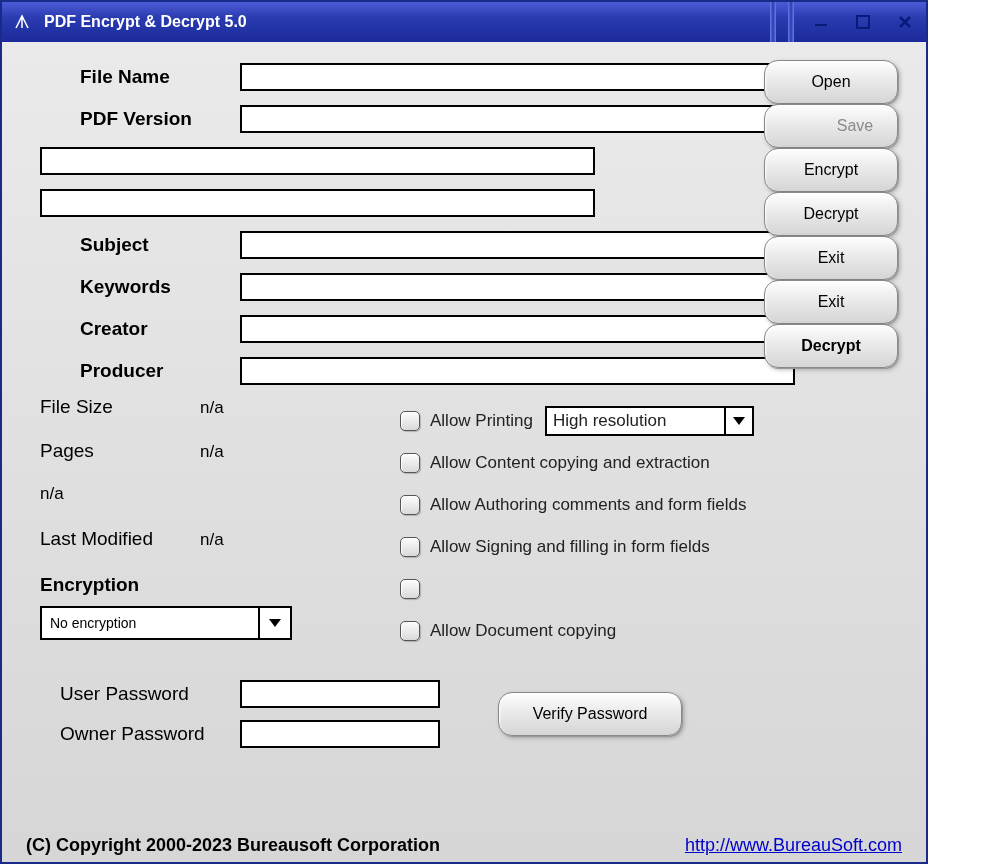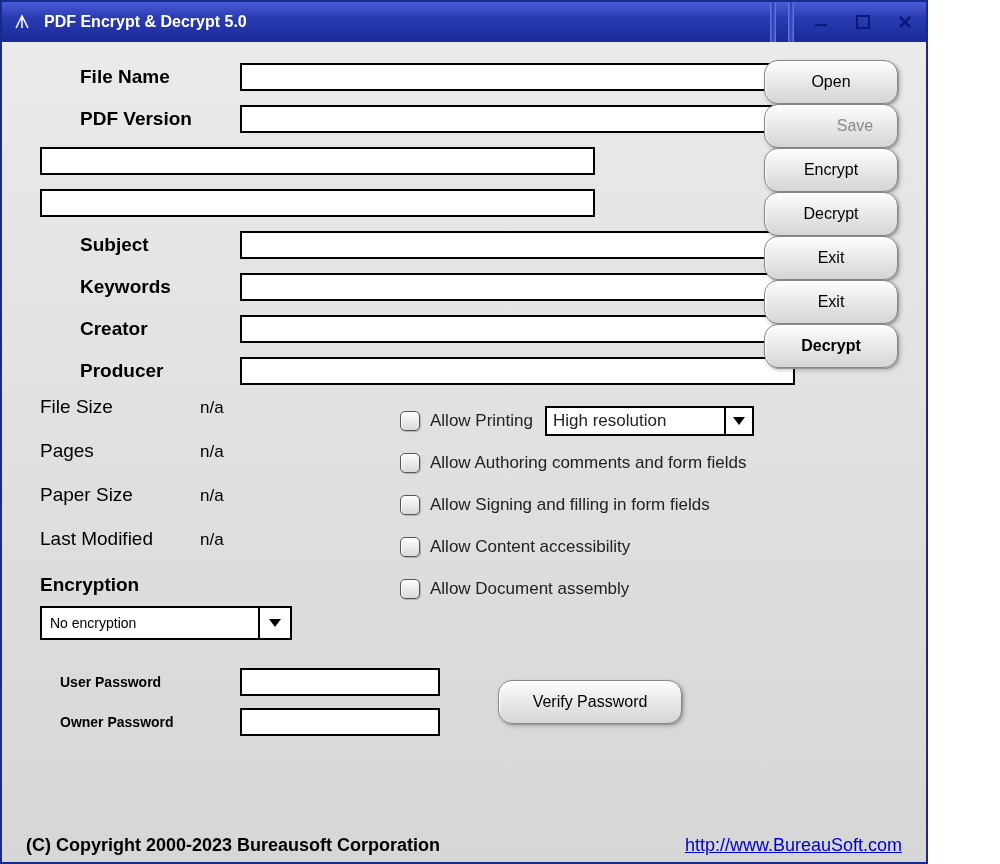--- a/index.html
+++ b/index.html
@@ -228,22 +228,22 @@
     flex-direction: column;
     gap: 8px;
   }
   .pw-row {
     display: flex;
     align-items: center;
     height: 32px;
   }
   .pw-row .plbl {
     width: 200px;
-    font-weight: bold;
-    font-size: 14px;
+    font-weight: normal;
+    font-size: 19px;
     text-align: left;
     padding-left: 20px;
   }
   .pw-row .pfield {
     width: 200px;
     height: 28px;
     background: #fff;
     border: 2px solid #000;
     padding: 2px 4px;
     font-size: 16px;
@@ -351,21 +351,20 @@
       <div class="info-left">
         <div class="irow">
           <div class="ilbl">File Size</div>
           <div class="ival">n/a</div>
         </div>
         <div class="irow">
           <div class="ilbl">Pages</div>
           <div class="ival">n/a</div>
         </div>
         <div class="irow">
-          <div class="ilbl">Paper Size</div>
           <div class="ival">n/a</div>
         </div>
         <div class="irow">
           <div class="ilbl">Last Modified</div>
           <div class="ival">n/a</div>
         </div>
         <div class="enc-label">Encryption</div>
         <div class="enc-dd">
           <div class="dd-val">No encryption</div>
           <div class="dd-btn">
@@ -380,33 +379,36 @@
           <span>Allow Printing</span>
           <span class="dd">
             <span class="dd-val">High resolution</span>
             <span class="dd-btn">
                 <span class="tri-down"></span>
               </span>
           </span>
         </div>
         <div class="perm-row">
           <span class="cb"></span>
+          <span>Allow Content copying and extraction</span>
+        </div>
+        <div class="perm-row">
+          <span class="cb"></span>
           <span>Allow Authoring comments and form fields</span>
         </div>
         <div class="perm-row">
           <span class="cb"></span>
           <span>Allow Signing and filling in form fields</span>
         </div>
         <div class="perm-row">
           <span class="cb"></span>
-          <span>Allow Content accessibility</span>
-        </div>
-        <div class="perm-row">
-          <span class="cb"></span>
-          <span>Allow Document assembly</span>
+        </div>
+        <div class="perm-row">
+          <span class="cb"></span>
+          <span>Allow Document copying</span>
         </div>
       </div>
     </div>
 
     <div class="pw-section">
       <div class="pw-left">
         <div class="pw-row">
           <div class="plbl">User Password</div>
           <input class="pfield" type="password" value="" style="">
         </div>

